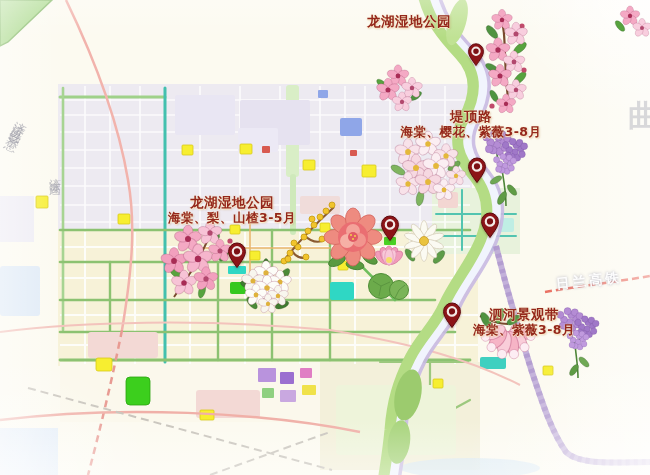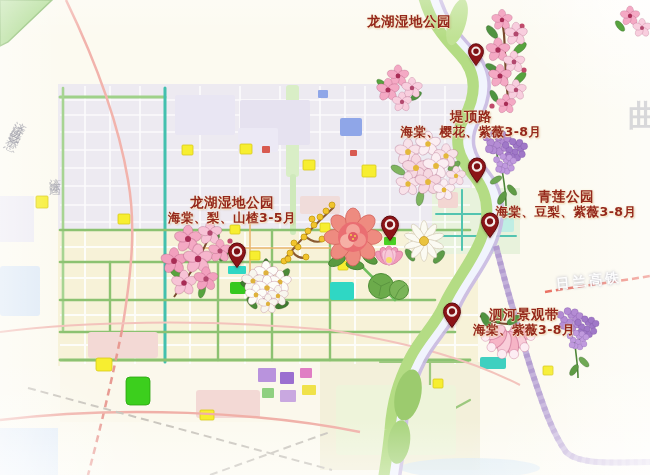--- a/index.html
+++ b/index.html
@@ -403,24 +403,20 @@
   <div class="map-label" style="left:409px;top:13px">
     <div class="l-name">龙湖湿地公园</div>
   </div>
 
   <div class="map-label" style="left:471px;top:108px">
     <div class="l-name">堤顶路</div>
     <div class="l-line">海棠、樱花、紫薇3-8月</div>
   </div>
 
 
-  <div class="map-label" style="left:566px;top:188px">
-    <div class="l-name">青莲公园</div>
-    <div class="l-line">海棠、豆梨、紫薇3-8月</div>
-  </div>
 
   <div class="map-label" style="left:232px;top:194px">
     <div class="l-name">龙湖湿地公园</div>
     <div class="l-line">海棠、梨、山楂3-5月</div>
   </div>
 
   <div class="map-label" style="left:524px;top:306px">
     <div class="l-name">泗河景观带</div>
     <div class="l-line">海棠、紫薇3-8月</div>
   </div>

